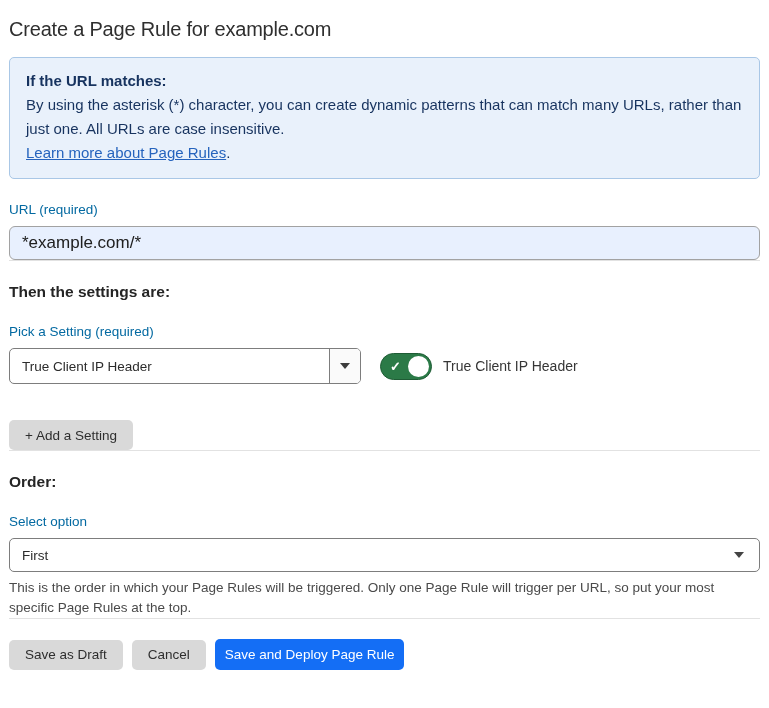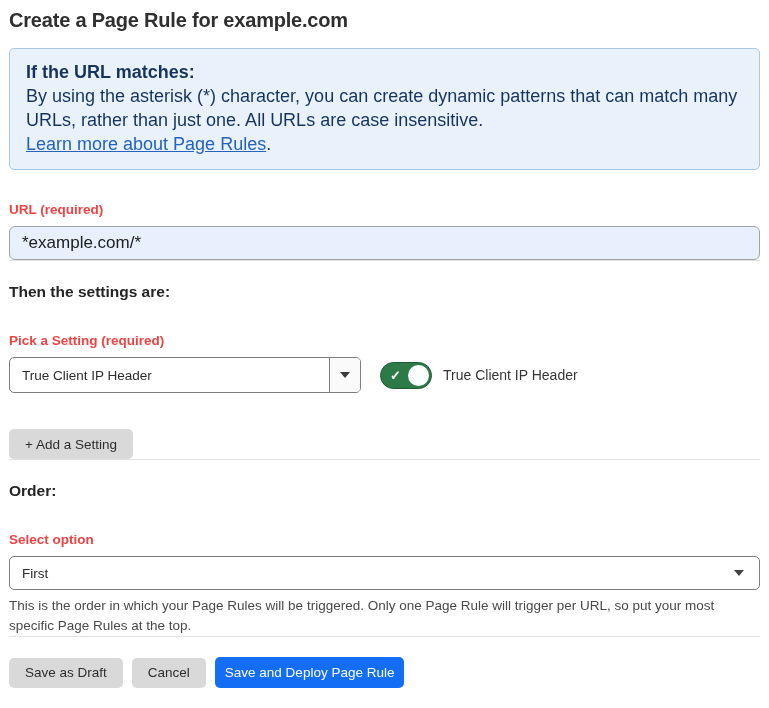--- a/index.html
+++ b/index.html
@@ -8,51 +8,50 @@
     width: 769px;
     height: 708px;
     font-family: "Liberation Sans", sans-serif;
     color: #313131;
     overflow: hidden;
   }
   .page { padding: 0 9px; }
 
   h1.page-title {
     font-size: 20px;
-    font-weight: bold;
+    font-weight: normal;
     color: #2f2f2f;
-    padding-top: 9px;
+    padding-top: 18px;
     letter-spacing: -0.2px;
   }
 
   .info-box {
     margin-top: 16px;
     background: #e9f1fb;
     border: 1px solid #a9c7e6;
     border-radius: 5px;
     padding: 11px 16px 13px 16px;
     color: #17335f;
-    font-size: 18px;
+    font-size: 15px;
     line-height: 24px;
   }
   .info-heading { font-weight: bold; }
   .info-link {
     color: #2563bd;
     text-decoration: underline;
     cursor: pointer;
   }
   .info-link-suffix { color: #17335f; }
 
   .field-label {
     display: block;
     font-size: 13.5px;
-    color: #ef4444;
-    margin-top: 32px;
+    color: #0369a1;
+    margin-top: 23px;
     margin-bottom: 9px;
-    font-weight: bold;
   }
 
   .url-input {
     width: 100%;
     height: 32px;
     background: #e8f0fe;
     border: 1px solid #a2a2a2;
     border-radius: 6px;
     padding: 16px 12px;
     font-family: "Liberation Sans", sans-serif;

